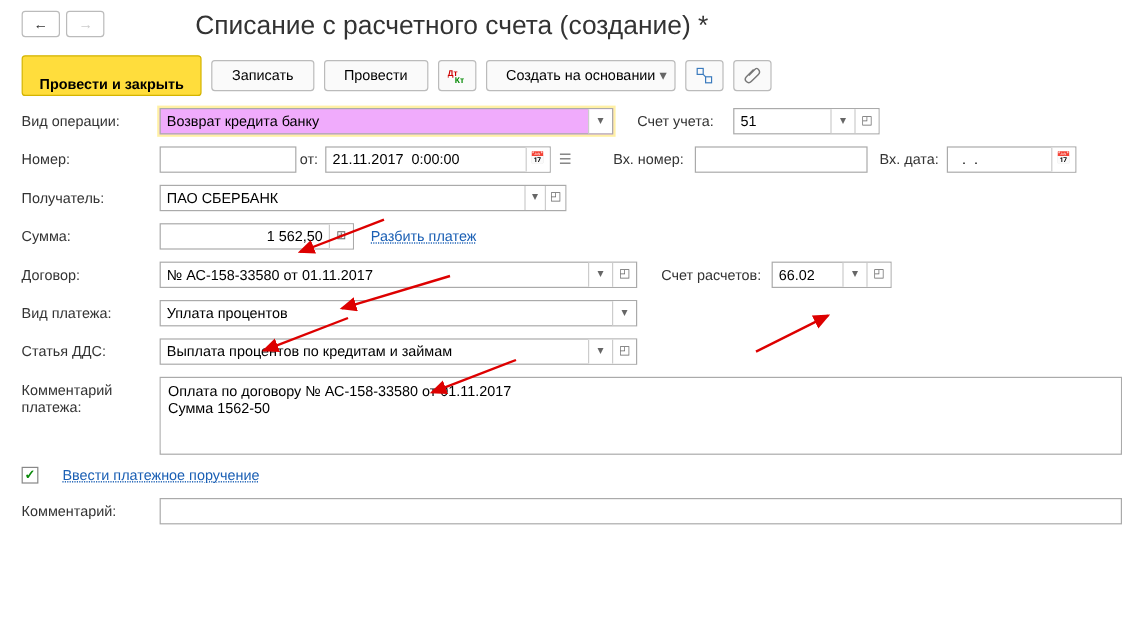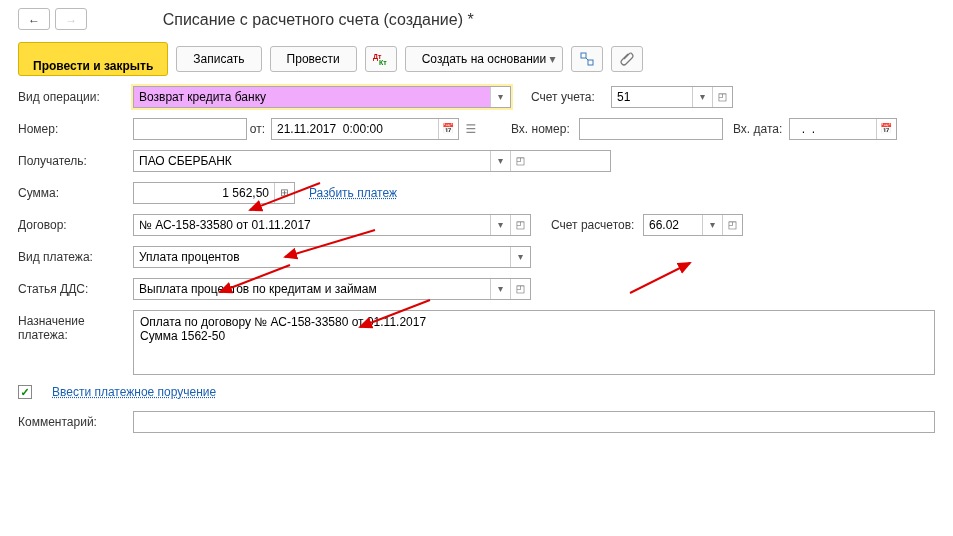--- a/index.html
+++ b/index.html
@@ -20,21 +20,21 @@
     background: #fff;
     width: 32px;
     height: 22px;
     text-align: center;
     line-height: 20px;
     cursor: pointer;
     margin-right: 2px;
   }
   .title {
     display: inline-block;
-    font-size: 16px;
+    font-size: 22px;
     margin-left: 70px;
     vertical-align: middle;
     color: #333;
   }
   .toolbar {
     margin: 12px 0 10px;
     display: flex;
     gap: 8px;
     align-items: center;
   }
@@ -216,21 +216,21 @@
   </span>
   <span style="width:66px;padding-left:10px">Вх. дата:</span>
   <span class="input-group" style="width:108px">
     <input class="field" style="width: 86px;" value="  .  .     ">
     <span class="addon">📅</span>
   </span>
 </div>
 
 <div class="form-row">
   <span class="label">Получатель:</span>
-  <span class="input-group" style="width:478px">
+  <span class="input-group" style="width:339px">
     <input class="field" style="width: 356px;" value="ПАО СБЕРБАНК">
     <span class="addon">▾</span>
     <span class="addon">◰</span>
   </span>
 </div>
 
 <div class="form-row">
   <span class="label">Сумма:</span>
   <span class="input-group" style="width:162px">
     <input class="field" style="width: 140px; text-align: right;" value="1 562,50">
@@ -265,21 +265,21 @@
 <div class="form-row">
   <span class="label">Статья ДДС:</span>
   <span class="input-group" style="width:398px">
     <input class="field" style="width: 356px;" value="Выплата процентов по кредитам и займам">
     <span class="addon">▾</span>
     <span class="addon">◰</span>
   </span>
 </div>
 
 <div class="form-row" style="align-items:flex-start">
-  <span class="label" style="padding-top:4px">Назначение платежа:</span>
+  <span class="label" style="padding-top:4px">Комментарий платежа:</span>
   <div class="textarea-group">
     <textarea class="textarea" id="purpose-ta" style="">Оплата по договору № АС-158-33580 от 01.11.2017
 Сумма 1562-50</textarea>
   </div>
 </div>
 
 <div class="checkbox-row">
   <span class="checkmark">✓</span>
   <a class="link">Ввести платежное поручение</a>
 </div>

